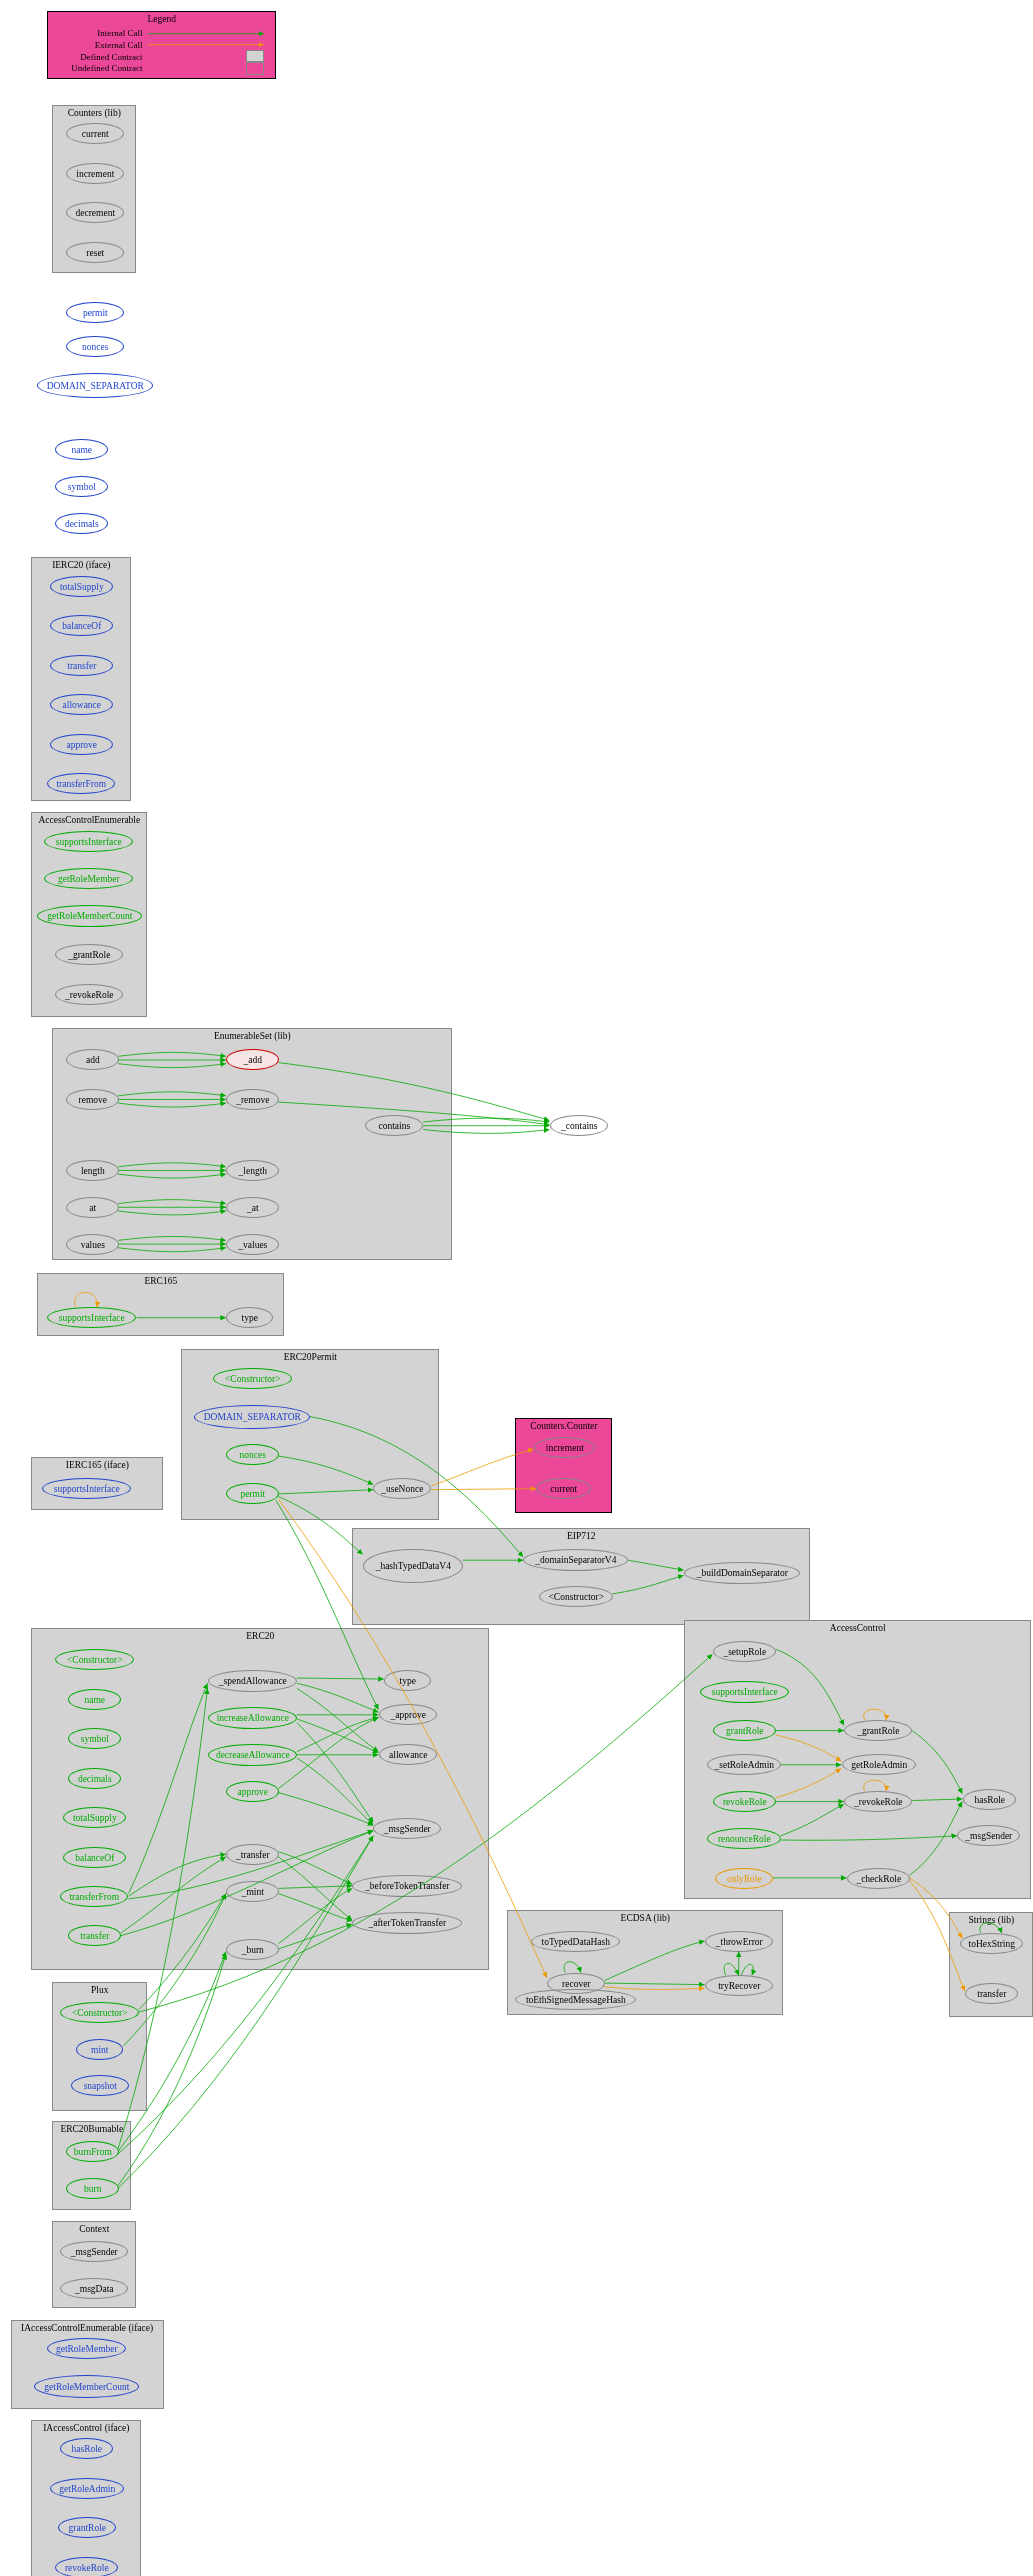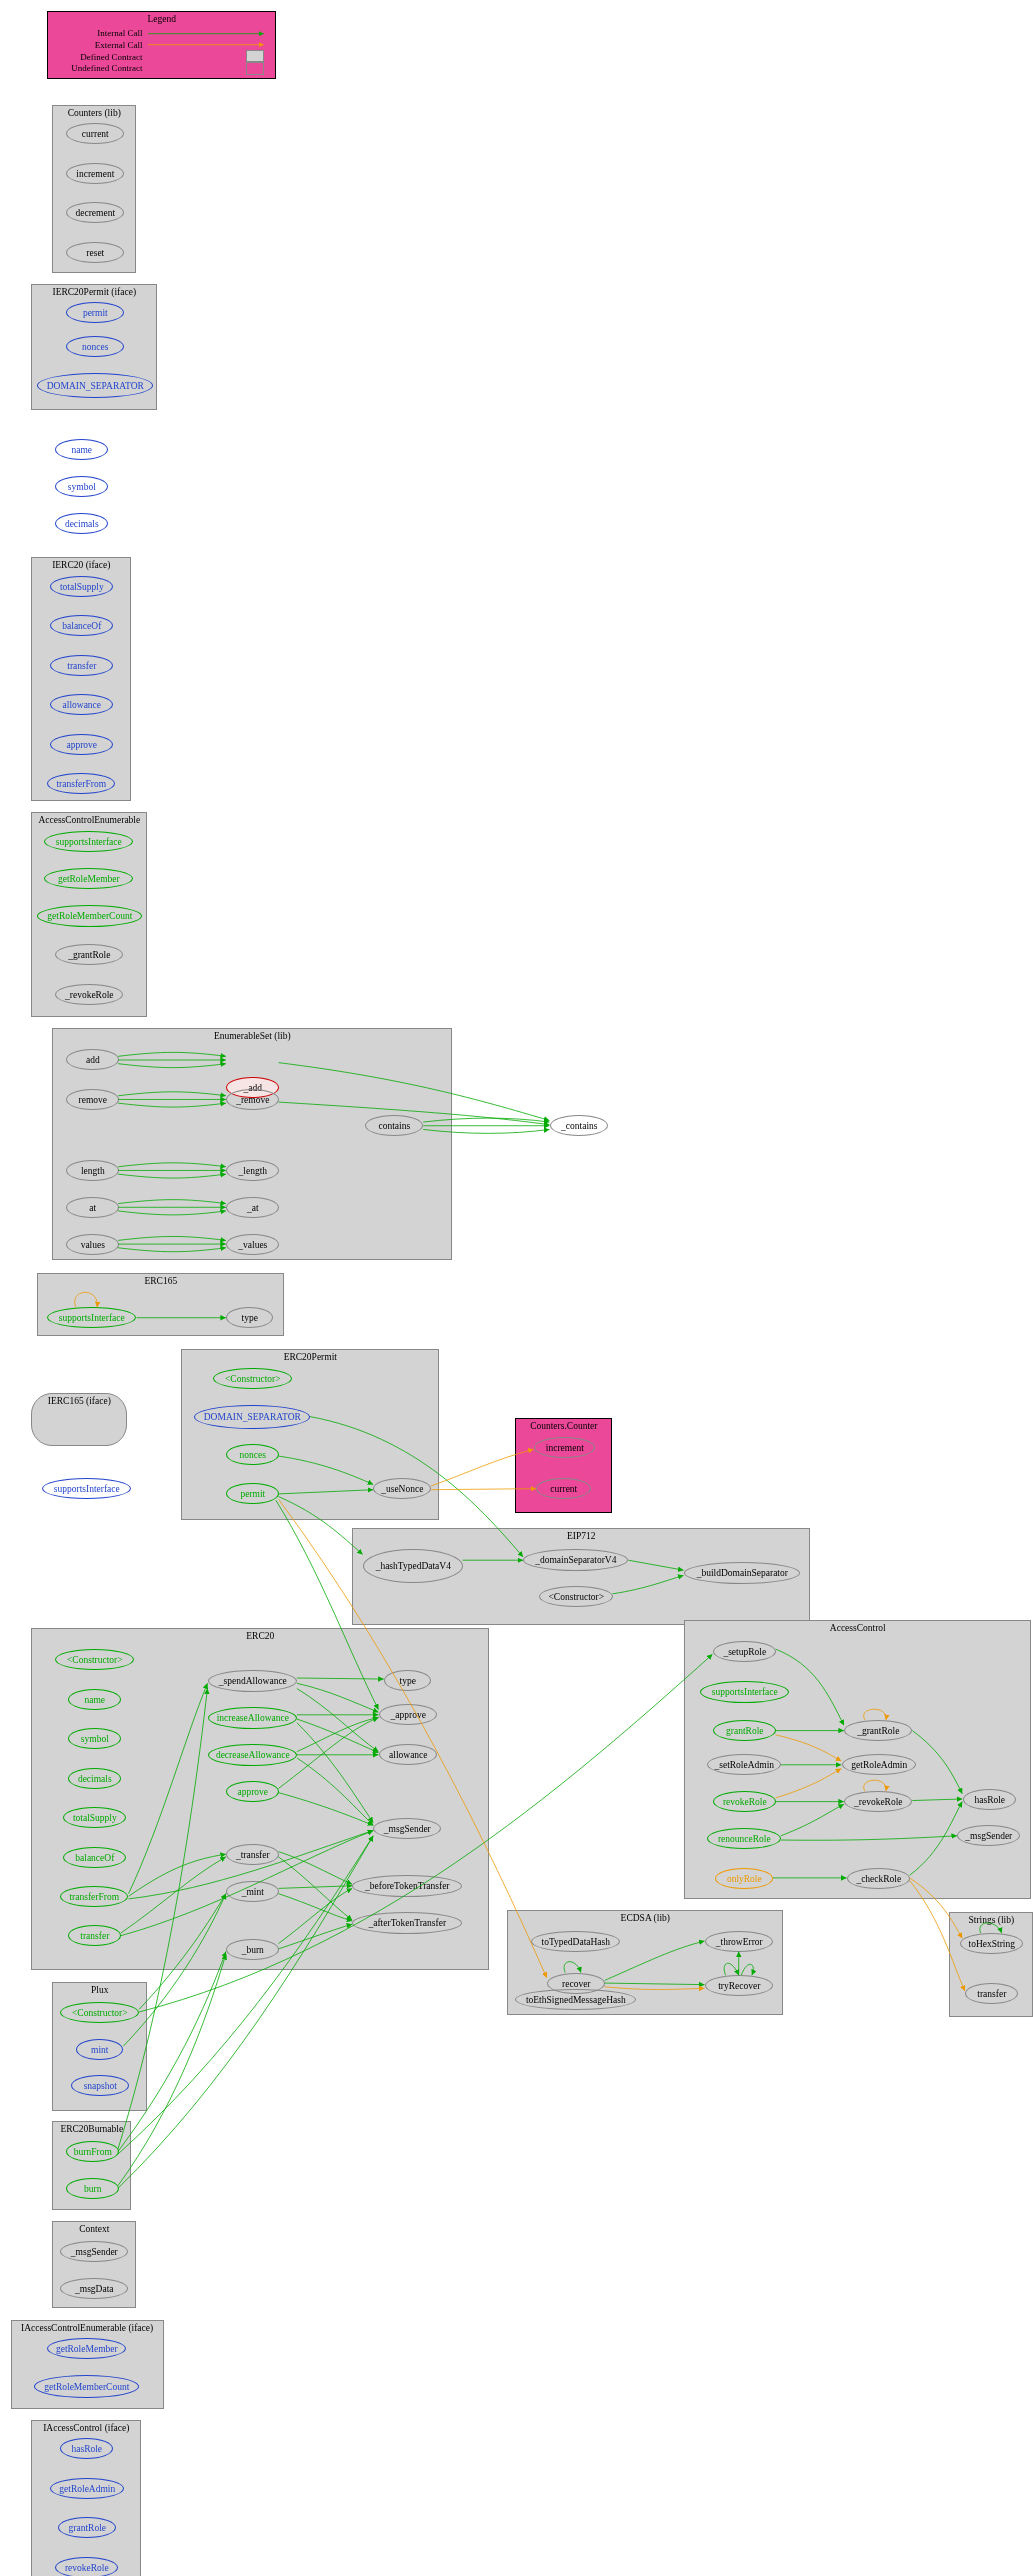--- a/index.html
+++ b/index.html
@@ -38,21 +38,21 @@
     align-items: center;
     justify-content: center;
     font-size: 9.5px;
     background: transparent;
     box-sizing: border-box;
     text-align:center;
   }
   .node.gray   { border-color: #888; color:#000; }
   .node.green  { border-color: #0a0; color:#0a0; }
   .node.blue   { border-color: #24c; color:#24c; }
-  .node.red    { border-color: #c00; color:#000; background:#f7e5e5;margin-top:28px;}
+  .node.red    { border-color: #c00; color:#000; background:#f7e5e5;}
   .node.orange { border-color: #e90; color:#e90; }
   .canvas { position: relative; width: 1033px; height: 2576px; }
   svg.edges { position:absolute; top:0; left:0; width:1033px; height:2576px; pointer-events:none; }
   .legend-row { display:flex; align-items:center; height:11.6px; }
   .legend-label { width:89px; text-align:right; padding-right:5.3px; font-size:9px;}
   .legend-swatch { width:16px; height:11.6px; background:#d3d3d3; border:0.5px solid #888;}
 </style>
 </head>
 <body>
 
@@ -99,23 +99,20 @@
   </div>
 
   <div class="cluster" style="left:47px; top:100px; width:84px; height:168px;">
     <div class="cluster-label">Counters  (lib)</div>
   </div>
   <div class="node gray" style="left:61px; top:118px; width:58px; height:21px;">current</div>
   <div class="node gray" style="left:61px; top:158px; width:58px; height:21px;">increment</div>
   <div class="node gray" style="left:61px; top:197px; width:58px; height:21px;">decrement</div>
   <div class="node gray" style="left:61px; top:237px; width:58px; height:21px;">reset</div>
 
-  <div class="cluster" style="left:26px; top:279px; width:126px; height:126px;">
-    <div class="cluster-label">IERC20Permit  (iface)</div>
-  </div>
   <div class="node blue" style="left:61px; top:297px; width:58px; height:21px;">permit</div>
   <div class="node blue" style="left:61px; top:331px; width:58px; height:21px;">nonces</div>
   <div class="node blue" style="left:32px; top:368px; width:116px; height:25px;">DOMAIN_SEPARATOR</div>
 
   <div class="node blue" style="left:50px; top:434px; width:53px; height:21px;">name</div>
   <div class="node blue" style="left:50px; top:471px; width:53px; height:21px;">symbol</div>
   <div class="node blue" style="left:50px; top:508px; width:53px; height:21px;">decimals</div>
 
   <div class="cluster" style="left:26px; top:552px; width:100px; height:244px;">
     <div class="cluster-label">IERC20  (iface)</div>
@@ -166,21 +163,21 @@
   <div class="node green" style="left:221px; top:1439px; width:53px; height:21px;">nonces</div>
   <div class="node green" style="left:221px; top:1478px; width:53px; height:21px;">permit</div>
   <div class="node gray" style="left:368px; top:1473px; width:58px; height:21px;">_useNonce</div>
 
   <div class="cluster-white" style="left:510px; top:1413px; width:97px; height:95px;">
     <div class="cluster-label">Counters.Counter</div>
   </div>
   <div class="node gray" style="left:529px; top:1432px; width:61px; height:21px;">increment</div>
   <div class="node gray" style="left:531px; top:1473px; width:55px; height:21px;">current</div>
 
-  <div class="cluster" style="left:26px; top:1388px; width:96px; height:53px;border-radius:21px;">
+  <div class="cluster" style="left:26px; top:1452px; width:132px; height:53px;">
     <div class="cluster-label">IERC165  (iface)</div>
   </div>
   <div class="node blue" style="left:37px; top:1473px; width:89px; height:21px;">supportsInterface</div>
 
   <div class="cluster" style="left:347px; top:1523px; width:458px; height:97px;">
     <div class="cluster-label">EIP712</div>
   </div>
   <div class="node gray" style="left:358px; top:1544px; width:100px; height:34px;">_hashTypedDataV4</div>
   <div class="node gray" style="left:518px; top:1544px; width:105px; height:22px;">_domainSeparatorV4</div>
   <div class="node gray" style="left:679px; top:1557px; width:116px; height:22px;">_buildDomainSeparator</div>

